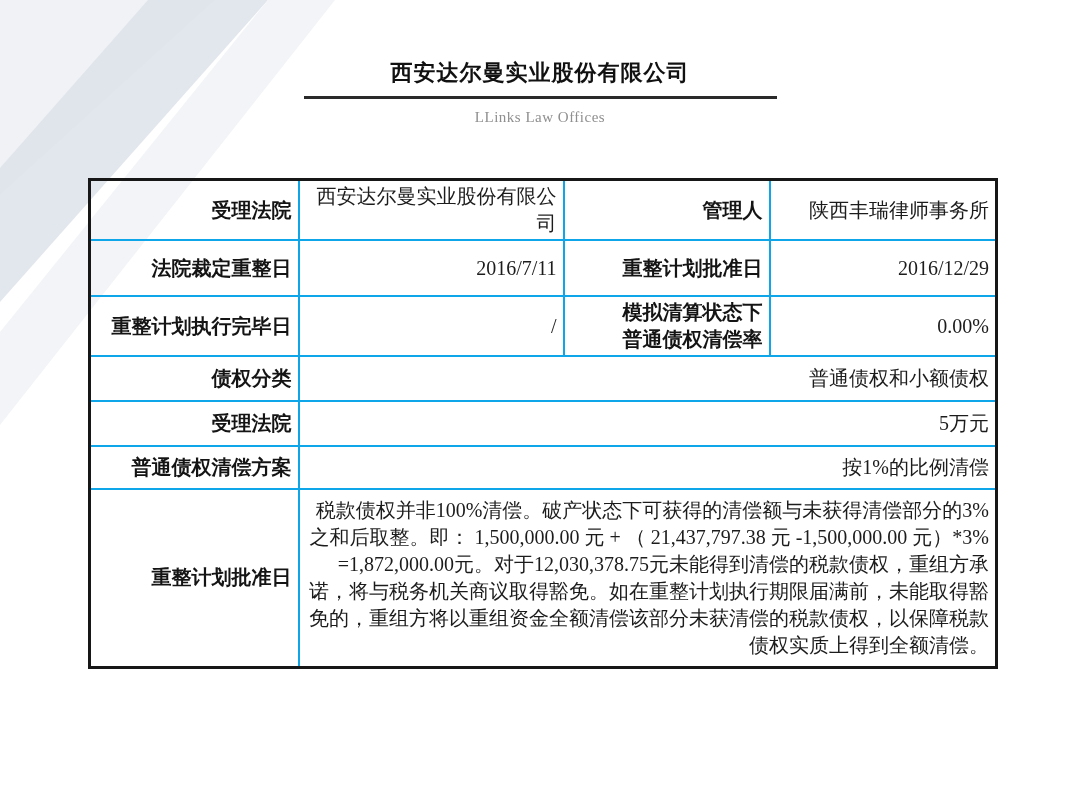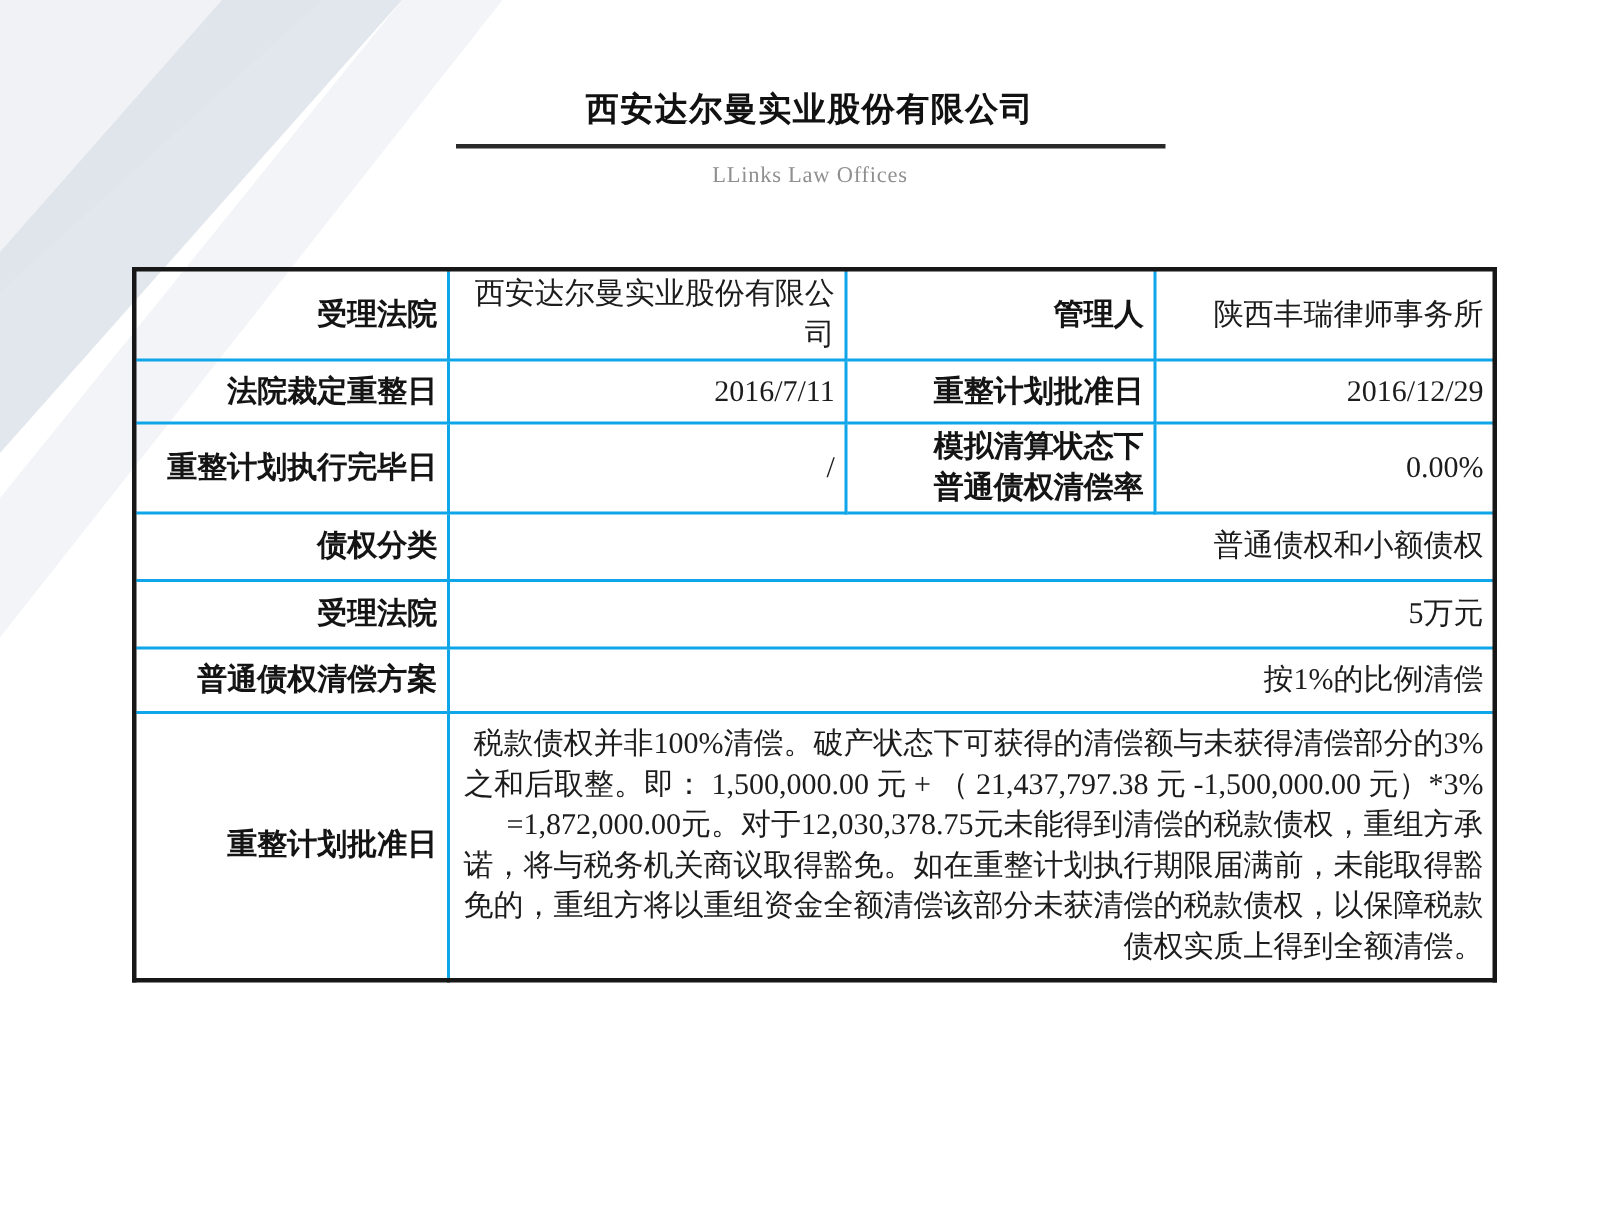--- a/index.html
+++ b/index.html
@@ -72,21 +72,21 @@
   td.lbl {
     font-weight: 700;
     color: #141414;
   }
   .narrow-wrap {
     display: inline-block;
     max-width: 7.2em;
     font-family: Liberation Serif, serif;
   }
   tr.r1 { height: 44px; }
-  tr.r2 { height: 42px; }
+  tr.r2 { height: 56px; }
   tr.r3 { height: 59px; }
   tr.r4 { height: 46px; }
   tr.r5 { height: 45px; }
   tr.r6 { height: 45px; }
   tr.r7 { height: 45px; }
   tr.r8 { height: 43px; }
   tr.r9 { height: 178px; }
   td.paragraph {
     text-align: justify;
     text-justify: inter-ideograph;

